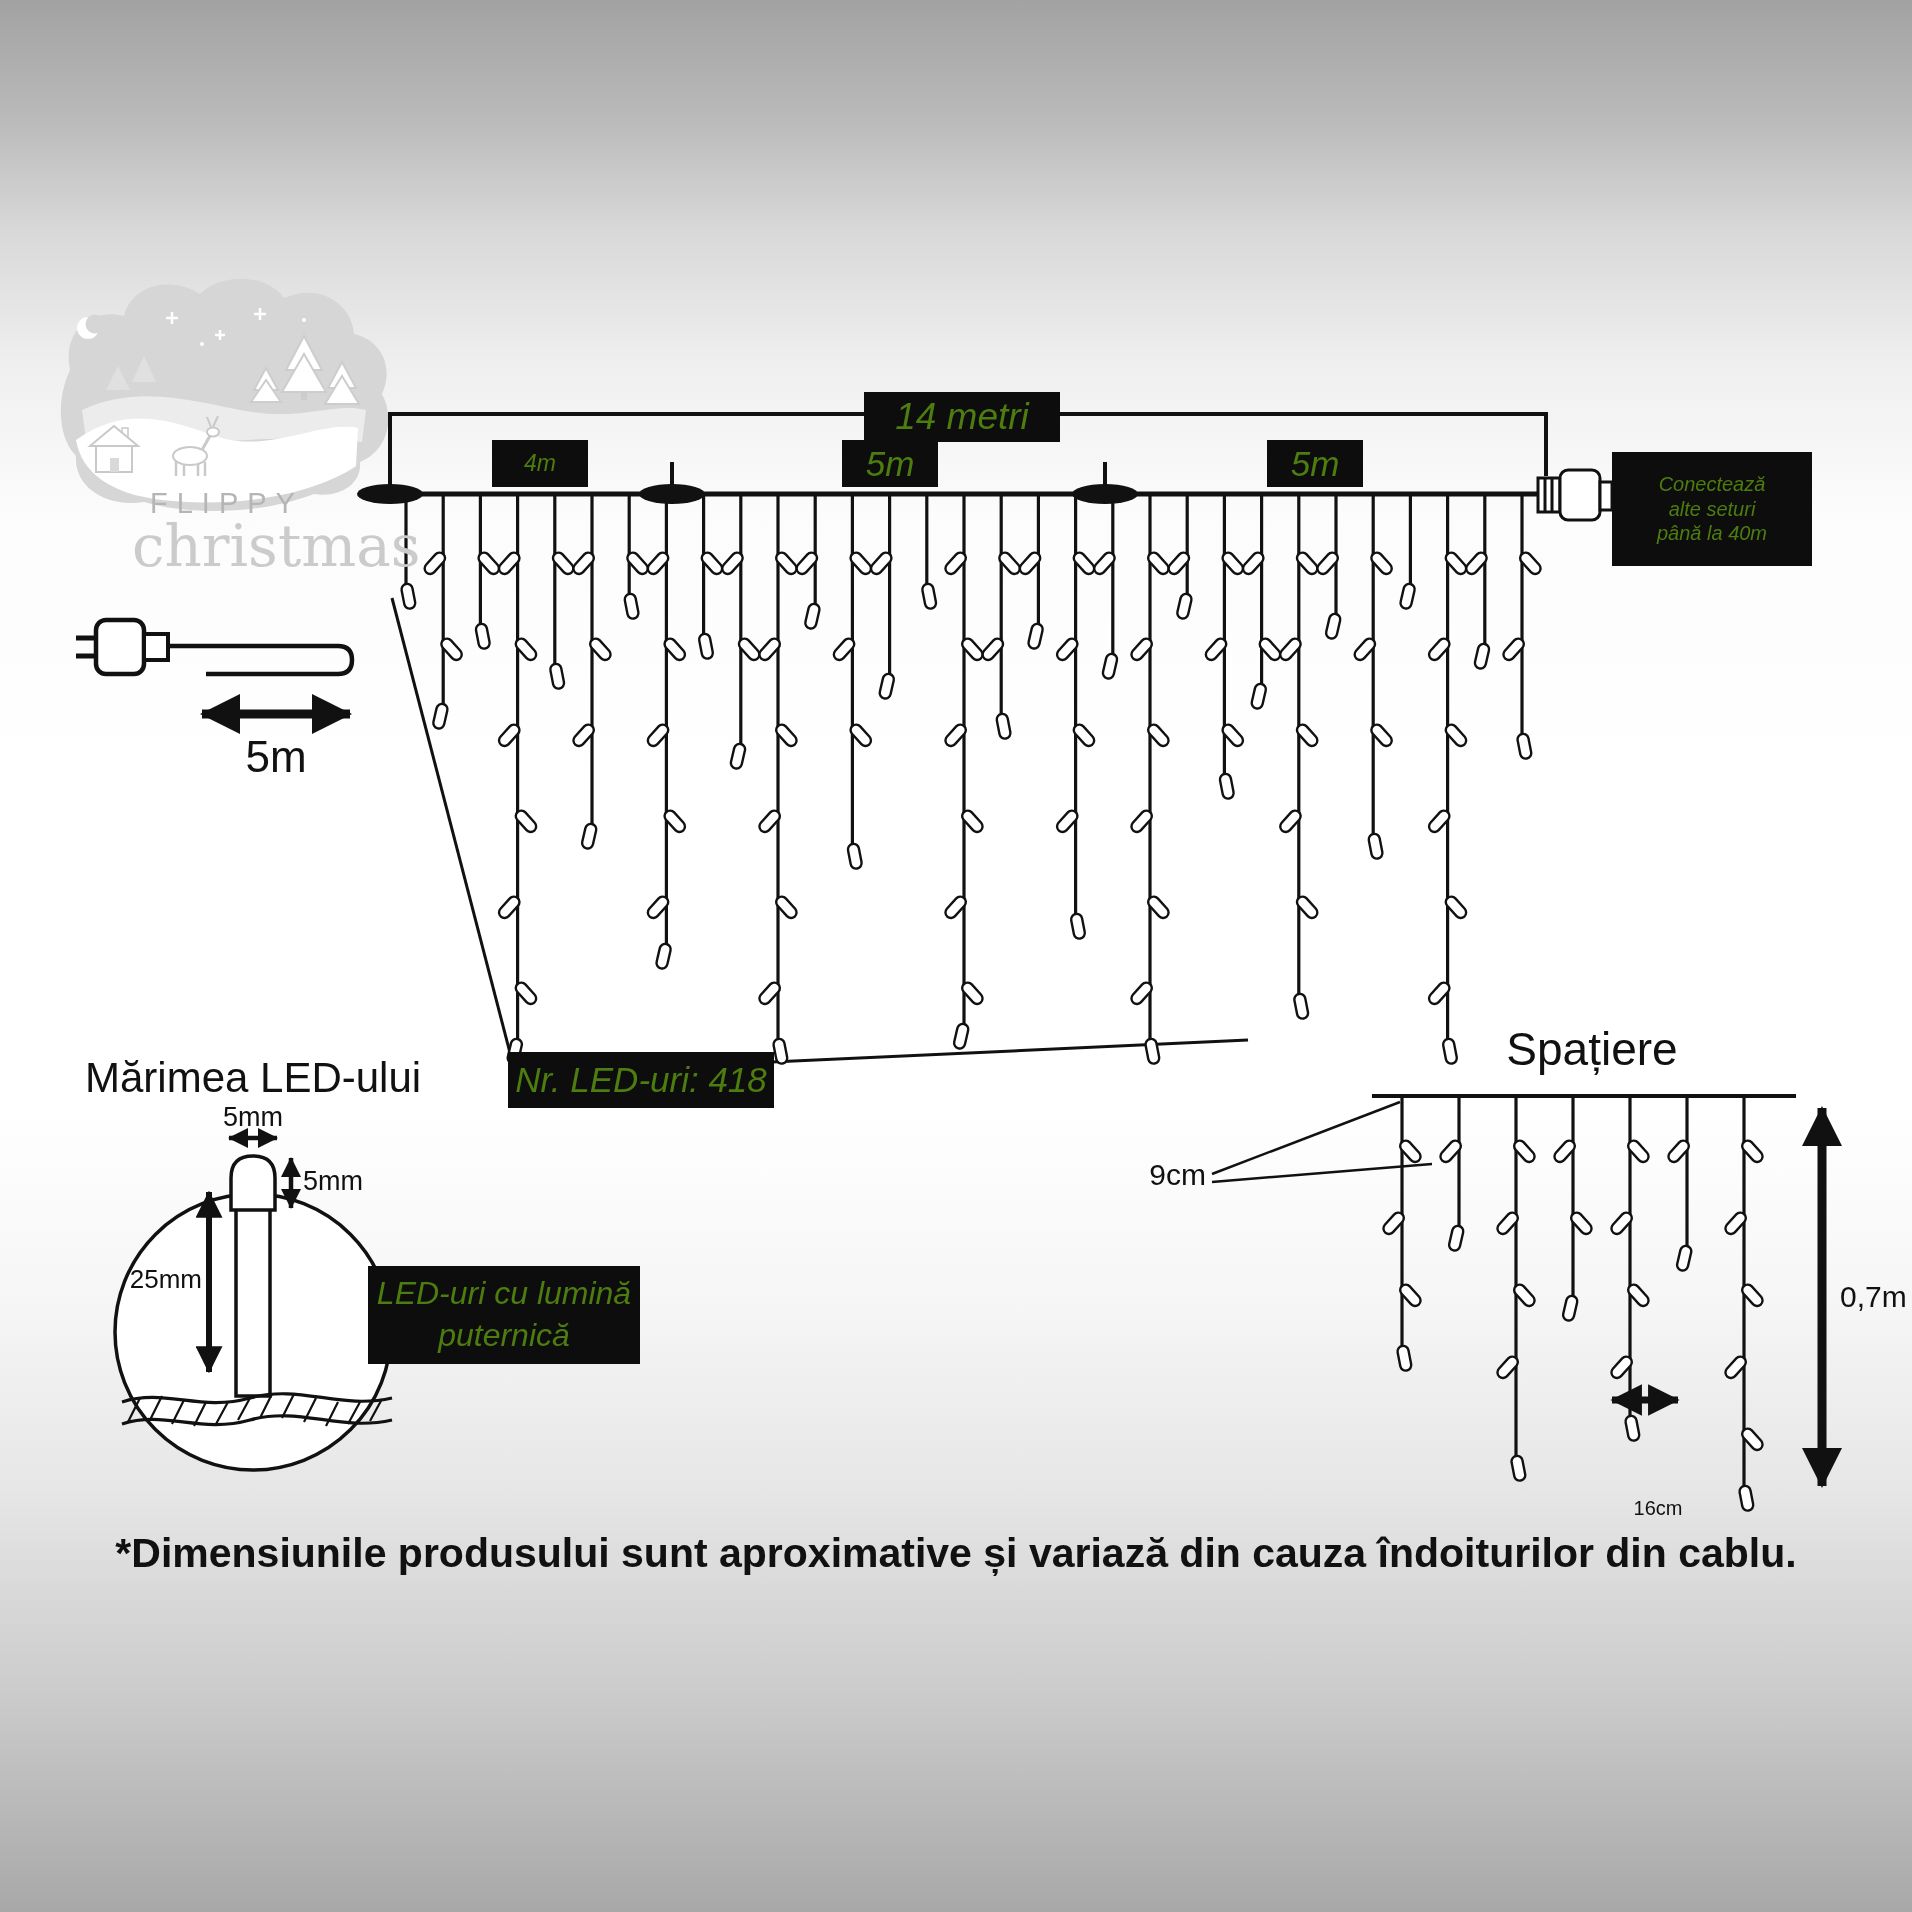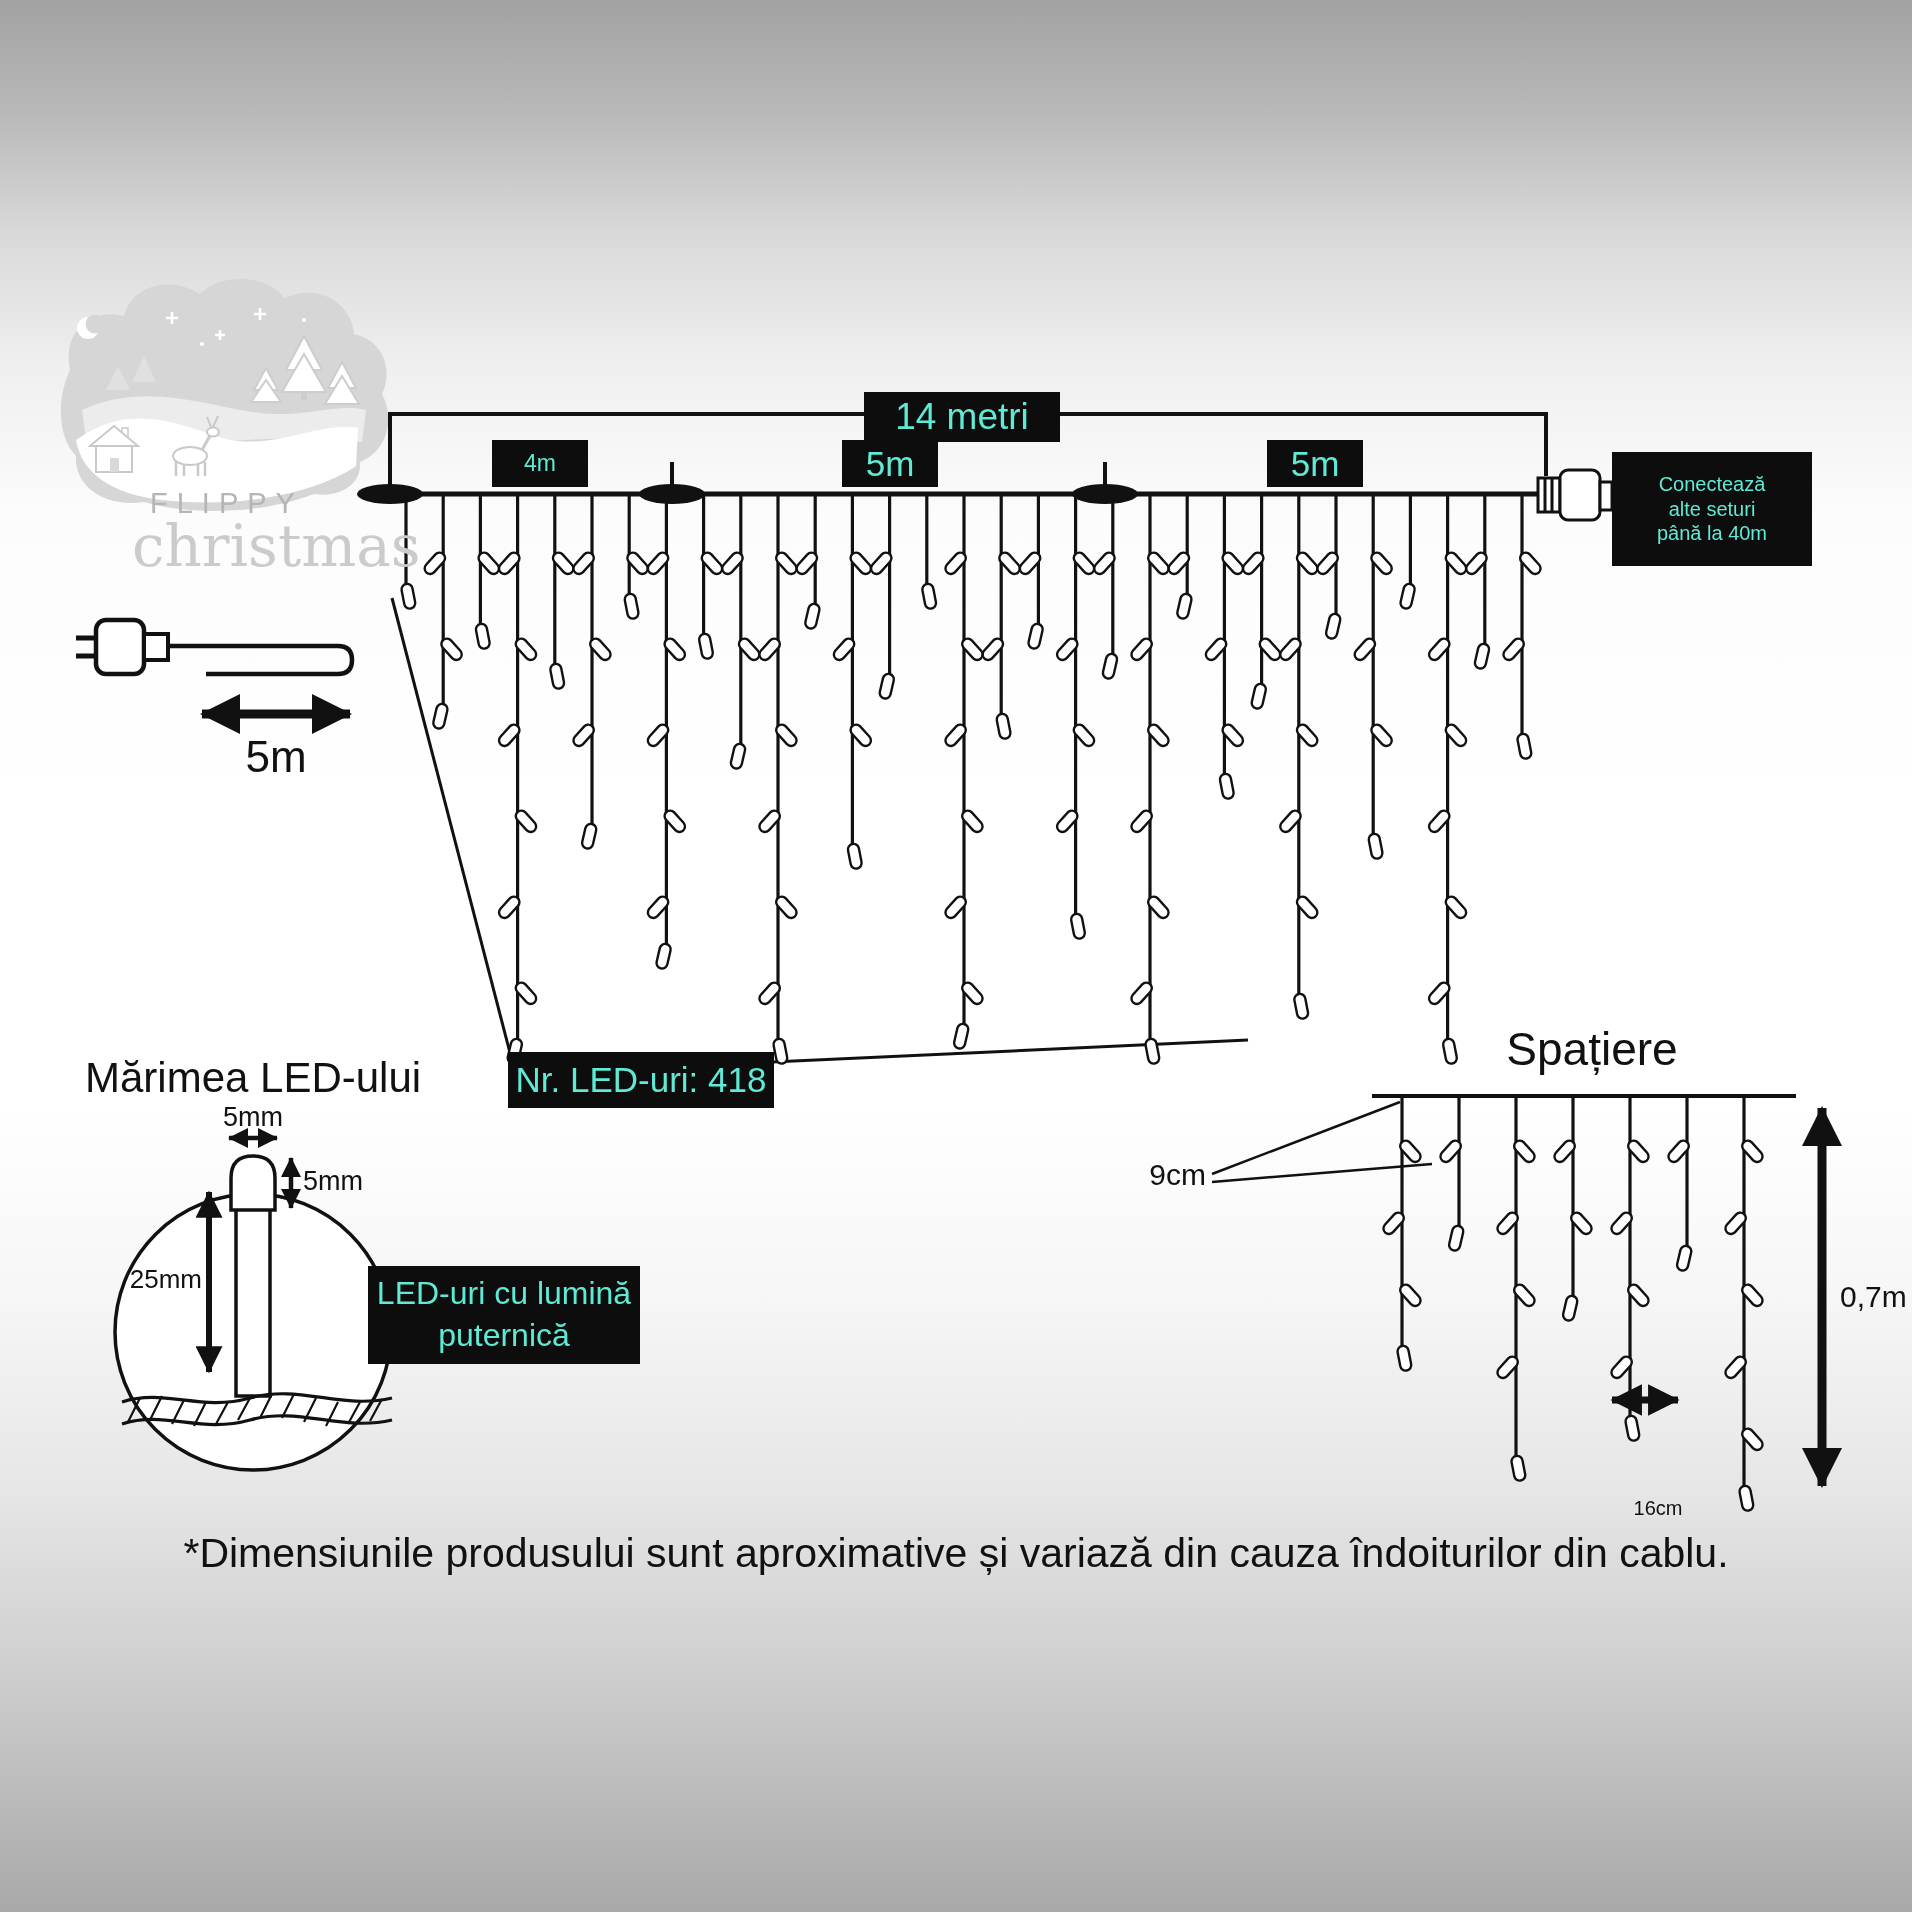--- a/index.html
+++ b/index.html
@@ -6,26 +6,27 @@
   .canvas{
     position:relative;width:1912px;height:1912px;overflow:hidden;
     font-family:"Liberation Sans",sans-serif;color:#111;
     background:linear-gradient(180deg,#a2a2a2 0%,#b9b9b9 6%,#d8d8d8 12%,#efefef 19%,#fcfcfc 27%,#ffffff 42%,#ffffff 58%,#f6f6f6 68%,#e6e6e6 78%,#cdcdcd 88%,#a8a8a8 100%);
   }
   svg.diagram{position:absolute;left:0;top:0;width:1912px;height:1912px;}
   .labels{position:absolute;left:0;top:0;width:1912px;height:1912px;}
   .lbl{position:absolute;color:#111;}
   .title{font-size:78px;letter-spacing:1px;}
   .blackbox{
-    background:#0d0d0d;color:#5eead4;display:flex;align-items:center;justify-content:center;
+    background:#0d0d0d;color:#4d7c0f;display:flex;align-items:center;justify-content:center;
     text-align:center;
+    font-style:italic;
   }
   .blackbox span{white-space:nowrap;display:block;}
   .col{flex-direction:column;line-height:1.22;}
-  .nowrap{white-space:nowrap;}
+  .nowrap{white-space:nowrap;font-weight:bold;}
 </style>
 </head>
 <body>
 
 <div class="canvas">
 
   <svg class="diagram" viewBox="0 0 1912 1912">
     <defs>
       <marker id="ah" viewBox="0 0 10 10" refX="9.5" refY="5" markerWidth="4.5" markerHeight="4.5" orient="auto-start-reverse" markerUnits="strokeWidth">
         <path d="M0,0 L10,5 L0,10 Z" fill="#111"></path>

